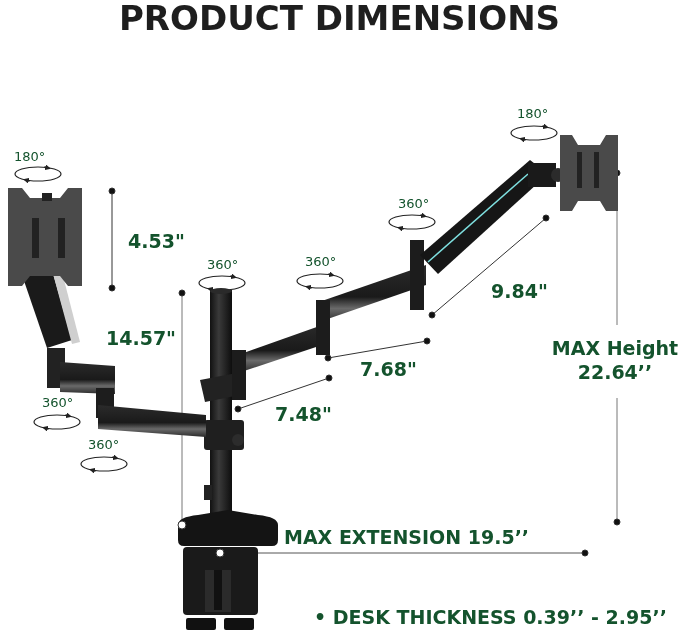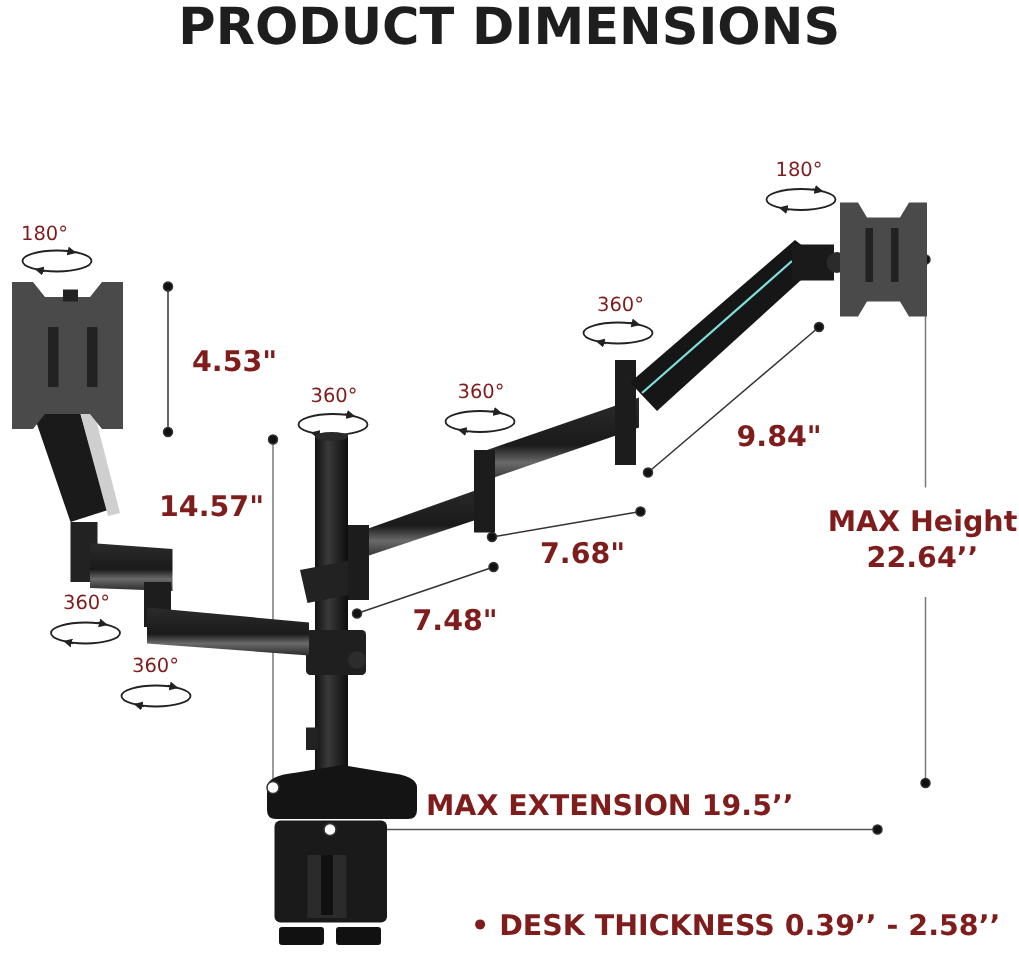--- a/index.html
+++ b/index.html
@@ -1,21 +1,21 @@
 <!DOCTYPE html>
 <html><head>
   <meta charset="utf-8">
   <style>
     html, body { margin: 0; padding: 0; background: #ffffff; }
     body { width: 679px; height: 636px; position: relative; overflow: hidden;
            font-family: "DejaVu Sans", "Liberation Sans", sans-serif; color: #1a1a1a; }
     .title { position: absolute; left: 0; top: -2px; width: 679px; text-align: center;
              font-size: 34px; font-weight: bold; letter-spacing: 0px; color: #1e1e1e; }
     .art { position: absolute; left: 0; top: 0; }
-    .lbl { position: absolute; font-weight: bold; white-space: nowrap; color: #7f1d1d; }
+    .lbl { position: absolute; font-weight: bold; white-space: nowrap; color: #14532d; }
     .dim { font-size: 19px; }
     .deg { font-size: 13px; font-weight: normal; }
     .big { font-size: 19px; text-align: center; line-height: 24px; }
     .ext { font-size: 19px; }
   </style>
 </head>
 <body>
 
 <div class="title">PRODUCT DIMENSIONS</div>
 
@@ -146,13 +146,13 @@
 <div class="lbl dim" style="left:128px; top:230px;">4.53"</div>
 <div class="lbl dim" style="left:106px; top:327px;">14.57"</div>
 <div class="lbl dim" style="left:491px; top:280px;">9.84"</div>
 <div class="lbl dim" style="left:360px; top:358px;">7.68"</div>
 <div class="lbl dim" style="left:275px; top:403px;">7.48"</div>
 
 <div class="lbl big" style="left:540px; top:336px; width:150px;">MAX Height</div>
 <div class="lbl big" style="left:540px; top:360px; width:150px;">22.64’’</div>
 
 <div class="lbl ext" style="left:284px; top:526px;">MAX EXTENSION 19.5’’</div>
-<div class="lbl ext" style="left:314px; top:606px;">• DESK THICKNESS 0.39’’ - 2.58’’</div>
+<div class="lbl ext" style="left:314px; top:606px;">• DESK THICKNESS 0.39’’ - 2.95’’</div>
 
 </body></html>

